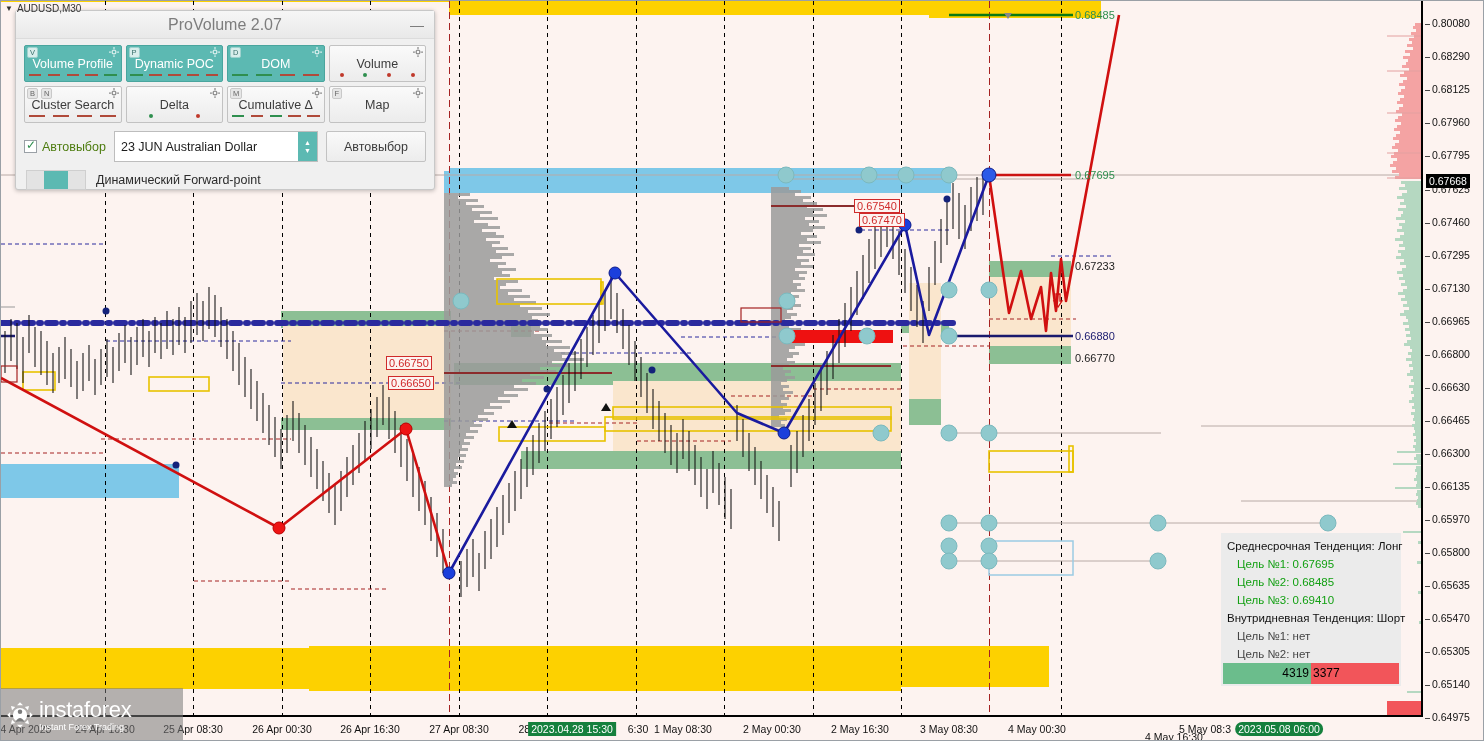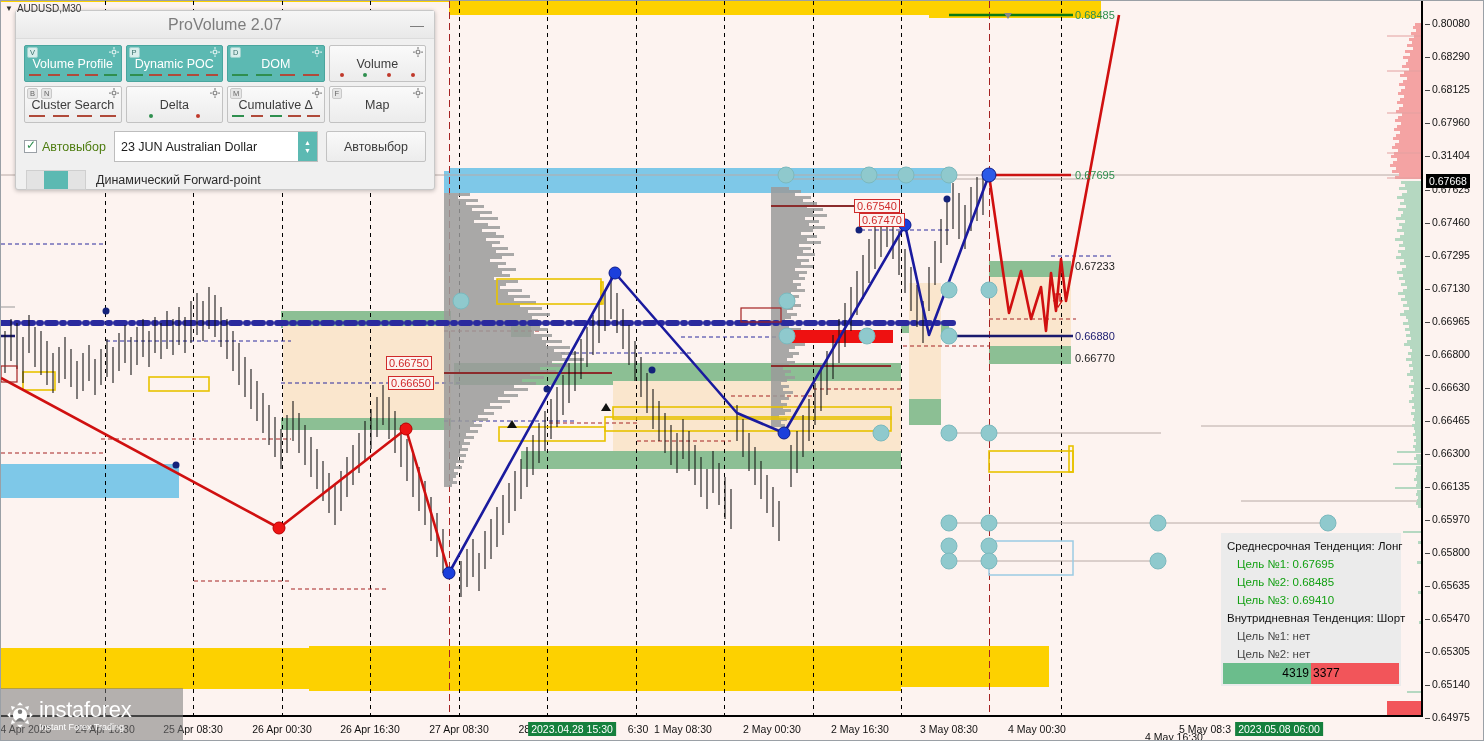--- a/index.html
+++ b/index.html
@@ -887,21 +887,21 @@
         <line x1="0" y1="177" x2="34" y2="177"></line>
       </g>
     </svg>
   </div>
 
   <div id="pricescale">
     <div class="ptick" style="top:22px;"><span class="dash"></span><span>0.80080</span></div>
     <div class="ptick" style="top:55px;"><span class="dash"></span><span>0.68290</span></div>
     <div class="ptick" style="top:88px;"><span class="dash"></span><span>0.68125</span></div>
     <div class="ptick" style="top:121px;"><span class="dash"></span><span>0.67960</span></div>
-    <div class="ptick" style="top:154px;"><span class="dash"></span><span>0.31404</span></div>
+    <div class="ptick" style="top:154px;"><span class="dash"></span><span>0.67795</span></div>
     <div class="ptick" style="top:188px;"><span class="dash"></span><span>0.67625</span></div>
     <div class="ptick" style="top:221px;"><span class="dash"></span><span>0.67460</span></div>
     <div class="ptick" style="top:254px;"><span class="dash"></span><span>0.67295</span></div>
     <div class="ptick" style="top:287px;"><span class="dash"></span><span>0.67130</span></div>
     <div class="ptick" style="top:320px;"><span class="dash"></span><span>0.66965</span></div>
     <div class="ptick" style="top:353px;"><span class="dash"></span><span>0.66800</span></div>
     <div class="ptick" style="top:386px;"><span class="dash"></span><span>0.66630</span></div>
     <div class="ptick" style="top:419px;"><span class="dash"></span><span>0.66465</span></div>
     <div class="ptick" style="top:452px;"><span class="dash"></span><span>0.66300</span></div>
     <div class="ptick" style="top:485px;"><span class="dash"></span><span>0.66135</span></div>
@@ -925,21 +925,21 @@
     <div class="ttick" style="left:528px;">28 A</div>
     <div class="ttick hl" style="left:571px;">2023.04.28 15:30</div>
     <div class="ttick" style="left:637px;">6:30</div>
     <div class="ttick" style="left:682px;">1 May 08:30</div>
     <div class="ttick" style="left:771px;">2 May 00:30</div>
     <div class="ttick" style="left:859px;">2 May 16:30</div>
     <div class="ttick" style="left:948px;">3 May 08:30</div>
     <div class="ttick" style="left:1036px;">4 May 00:30</div>
     <div class="ttick" style="left:1173px;margin-top:8px;">4 May 16:30</div>
     <div class="ttick" style="left:1204px;">5 May 08:3</div>
-    <div class="ttick hl" style="left:1278px;">2023.05.08 06:00</div>
+    <div class="ttick hl" style="left:1278px;border-radius:7px;">2023.05.08 06:00</div>
   </div>
 
   <div id="logo">
     <svg class="gear" viewBox="0 0 40 40">
       <path fill="#fff" d="M20 3 l4 4 h-8 z M20 37 l-4-4 h8 z M3 20 l4-4 v8 z M37 20 l-4 4 v-8 z
                             M8 8 l5.6 1.4 -4.2 4.2 z M32 8 l-1.4 5.6 -4.2-4.2 z
                             M8 32 l1.4-5.6 4.2 4.2 z M32 32 l-5.6-1.4 4.2-4.2 z"></path>
       <circle cx="20" cy="20" r="9.5" fill="#fff"></circle>
       <circle cx="20" cy="15.5" r="3" fill="#7b7b7b"></circle>
       <path fill="#7b7b7b" d="M14 29 q6-10 12 0 z"></path>

